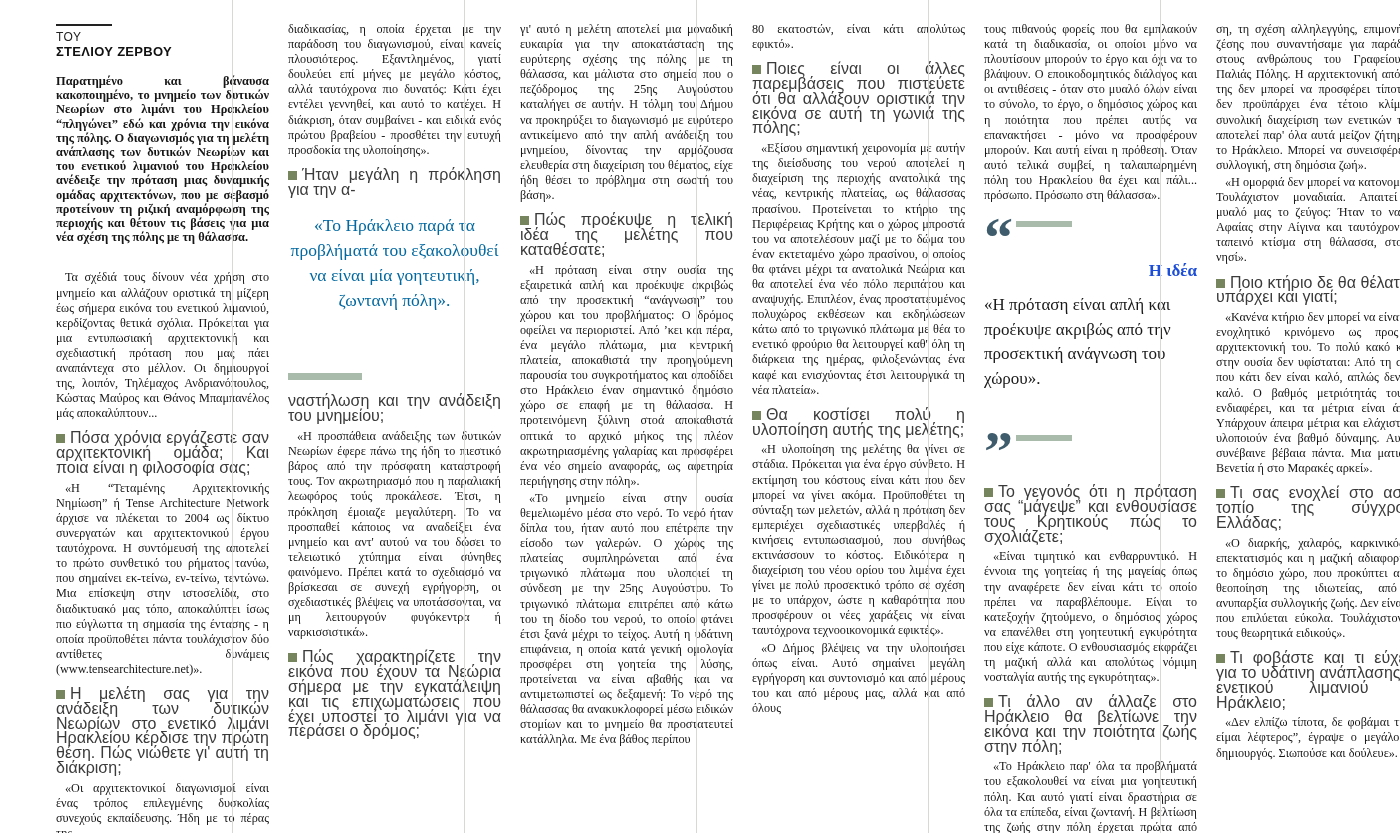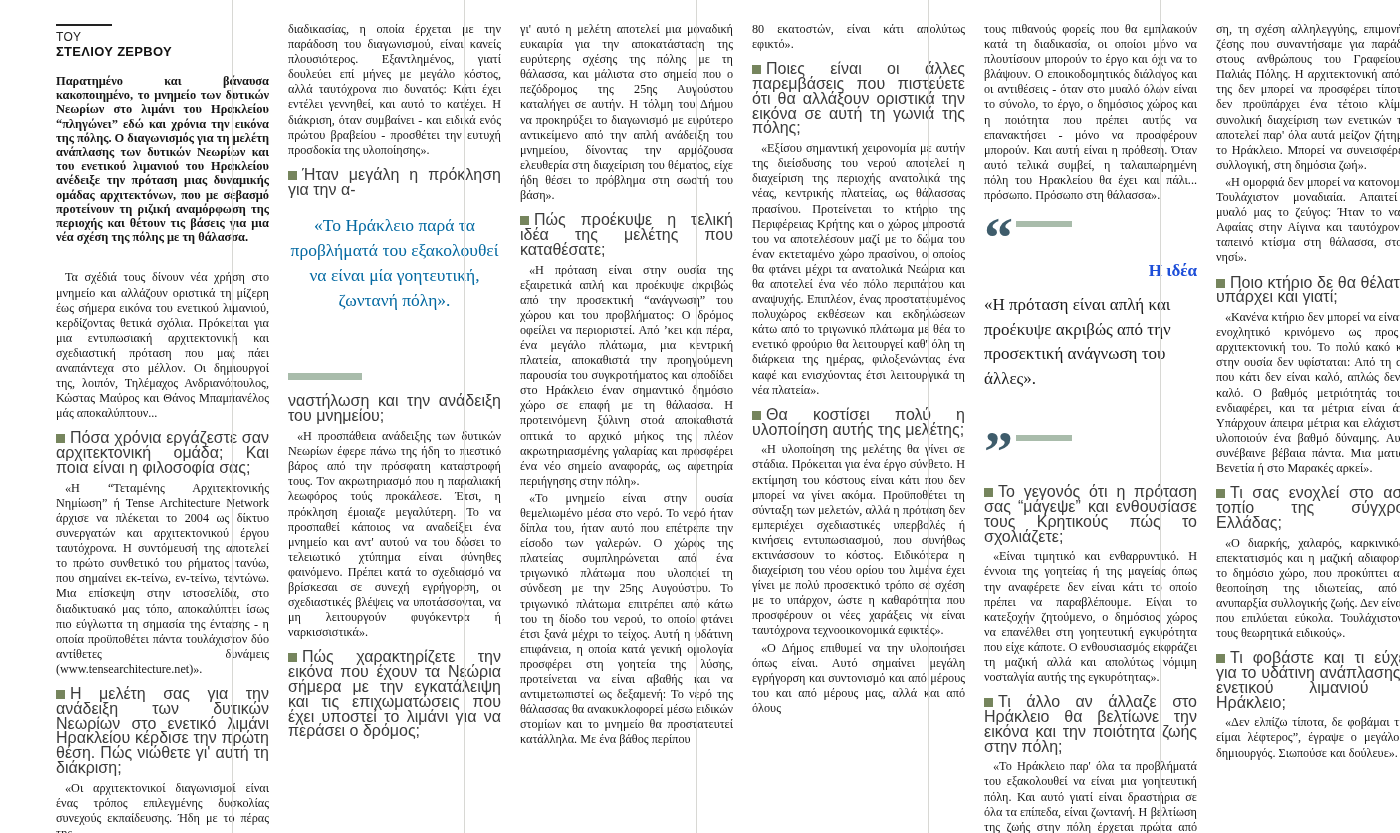--- a/index.html
+++ b/index.html
@@ -148,27 +148,27 @@
         <p class="question"><span class="q-square"></span><span class="q-text">Πώς προέκυψε η τελική ιδέα της μελέτης που καταθέσατε;</span></p>
         <p class="answer">«Η πρόταση είναι στην ουσία της εξαιρετικά απλή και προέκυψε ακριβώς από την προσεκτική “ανάγνωση” του χώρου και του προβλήματος: Ο δρόμος οφείλει να περιοριστεί. Από ’κει και πέρα, ένα μεγάλο πλάτωμα, μια κεντρική πλατεία, αποκαθιστά την προηγούμενη παρουσία του συγκροτήματος και αποδίδει στο Ηράκλειο έναν σημαντικό δημόσιο χώρο σε επαφή με τη θάλασσα. Η προτεινόμενη ξύλινη στοά αποκαθιστά οπτικά το αρχικό μήκος της πλέον ακρωτηριασμένης γαλαρίας και προσφέρει ένα νέο σημείο αναφοράς, ως αφετηρία περιήγησης στην πόλη».</p>
         <p class="answer">«Το μνημείο είναι στην ουσία θεμελιωμένο μέσα στο νερό. Το νερό ήταν δίπλα του, ήταν αυτό που επέτρεπε την είσοδο των γαλερών. Ο χώρος της πλατείας συμπληρώνεται από ένα τριγωνικό πλάτωμα που υλοποιεί τη σύνδεση με την 25ης Αυγούστου. Το τριγωνικό πλάτωμα επιτρέπει από κάτω του τη δίοδο του νερού, το οποίο φτάνει έτσι ξανά μέχρι το τείχος. Αυτή η υδάτινη επιφάνεια, η οποία κατά γενική ομολογία προσφέρει στη γοητεία της λύσης, προτείνεται να είναι αβαθής και να αντιμετωπιστεί ως δεξαμενή: Το νερό της θάλασσας θα ανακυκλοφορεί μέσω ειδικών στομίων και το μνημείο θα προστατευτεί κατάλληλα. Με ένα βάθος περίπου</p>
       </div>
       <div class="column" style="left: 704px;">
         <p class="answer cont">80 εκατοστών, είναι κάτι απολύτως εφικτό».</p>
         <p class="question"><span class="q-square"></span><span class="q-text">Ποιες είναι οι άλλες παρεμβάσεις που πιστεύετε ότι θα αλλάξουν οριστικά την εικόνα σε αυτή τη γωνιά της πόλης;</span></p>
         <p class="answer">«Εξίσου σημαντική χειρονομία με αυτήν της διείσδυσης του νερού αποτελεί η διαχείριση της περιοχής ανατολικά της νέας, κεντρικής πλατείας, ως θάλασσας πρασίνου. Προτείνεται το κτήριο της Περιφέρειας Κρήτης και ο χώρος μπροστά του να αποτελέσουν μαζί με το δώμα του έναν εκτεταμένο χώρο πρασίνου, ο οποίος θα φτάνει μέχρι τα ανατολικά Νεώρια και θα αποτελεί ένα νέο πόλο περιπάτου και αναψυχής. Επιπλέον, ένας προστατευμένος πολυχώρος εκθέσεων και εκδηλώσεων κάτω από το τριγωνικό πλάτωμα με θέα το ενετικό φρούριο θα λειτουργεί καθ' όλη τη διάρκεια της ημέρας, φιλοξενώντας ένα καφέ και ενισχύοντας έτσι λειτουργικά τη νέα πλατεία».</p>
         <p class="question"><span class="q-square"></span><span class="q-text">Θα κοστίσει πολύ η υλοποίηση αυτής της μελέτης;</span></p>
         <p class="answer">«Η υλοποίηση της μελέτης θα γίνει σε στάδια. Πρόκειται για ένα έργο σύνθετο. Η εκτίμηση του κόστους είναι κάτι που δεν μπορεί να γίνει ακόμα. Προϋποθέτει τη σύνταξη των μελετών, αλλά η πρόταση δεν εμπεριέχει σχεδιαστικές υπερβολές ή κινήσεις εντυπωσιασμού, που συνήθως εκτινάσσουν το κόστος. Ειδικότερα η διαχείριση του νέου ορίου του λιμένα έχει γίνει με πολύ προσεκτικό τρόπο σε σχέση με το υπάρχον, ώστε η καθαρότητα που προσφέρουν οι νέες χαράξεις να είναι ταυτόχρονα τεχνοοικονομικά εφικτές».</p>
-        <p class="answer">«Ο Δήμος επιθυμεί να την υλοποιήσει όπως είναι. Αυτό σημαίνει μεγάλη εγρήγορση και συντονισμό και από μέρους του και από μέρους μας, αλλά και από όλους</p>
+        <p class="answer">«Ο Δήμος βλέψεις να την υλοποιήσει όπως είναι. Αυτό σημαίνει μεγάλη εγρήγορση και συντονισμό και από μέρους του και από μέρους μας, αλλά και από όλους</p>
       </div>
       <div class="column" style="left: 936px;">
         <p class="answer cont">τους πιθανούς φορείς που θα εμπλακούν κατά τη διαδικασία, οι οποίοι μόνο να πλουτίσουν μπορούν το έργο και όχι να το βλάψουν. Ο εποικοδομητικός διάλογος και οι αντιθέσεις - όταν στο μυαλό όλων είναι το σύνολο, το έργο, ο δημόσιος χώρος και η ποιότητα που πρέπει αυτός να επανακτήσει - μόνο να προσφέρουν μπορούν. Και αυτή είναι η πρόθεση. Όταν αυτό τελικά συμβεί, η ταλαιπωρημένη πόλη του Ηρακλείου θα έχει και πάλι... πρόσωπο. Πρόσωπο στη θάλασσα».</p>
         <div class="quote-mark-row"><span class="quote-glyph">“</span><span class="sage-line"></span></div>
         <h3 class="idea-heading">Η ιδέα</h3>
-        <p class="idea-text">«Η πρόταση είναι απλή και προέκυψε ακριβώς από την προσεκτική ανάγνωση του άλλες».</p>
+        <p class="idea-text">«Η πρόταση είναι απλή και προέκυψε ακριβώς από την προσεκτική ανάγνωση του χώρου».</p>
         <div class="quote-mark-row close"><span class="quote-glyph">”</span><span class="sage-line"></span></div>
         <p class="question"><span class="q-square"></span><span class="q-text">Το γεγονός ότι η πρόταση σας “μάγεψε” και ενθουσίασε τους Κρητικούς πώς το σχολιάζετε;</span></p>
         <p class="answer">«Είναι τιμητικό και ενθαρρυντικό. Η έννοια της γοητείας ή της μαγείας όπως την αναφέρετε δεν είναι κάτι το οποίο πρέπει να παραβλέπουμε. Είναι το κατεξοχήν ζητούμενο, ο δημόσιος χώρος να επανέλθει στη γοητευτική εγκυρότητα που είχε κάποτε. Ο ενθουσιασμός εκφράζει τη μαζική αλλά και απολύτως νόμιμη νοσταλγία αυτής της εγκυρότητας».</p>
         <p class="question"><span class="q-square"></span><span class="q-text">Τι άλλο αν άλλαζε στο Ηράκλειο θα βελτίωνε την εικόνα και την ποιότητα ζωής στην πόλη;</span></p>
         <p class="answer">«Το Ηράκλειο παρ' όλα τα προβλήματά του εξακολουθεί να είναι μια γοητευτική πόλη. Και αυτό γιατί είναι δραστήρια σε όλα τα επίπεδα, είναι ζωντανή. Η βελτίωση της ζωής στην πόλη έρχεται πρώτα από τους ανθρώπους και τη μεταξύ τους σχέ-</p>
       </div>
       <div class="column" style="left: 1168px;">
         <p class="answer cont">ση, τη σχέση αλληλεγγύης, επιμονής και ζέσης που συναντήσαμε για παράδειγμα στους ανθρώπους του Γραφείου της Παλιάς Πόλης. Η αρχιτεκτονική από μόνη της δεν μπορεί να προσφέρει τίποτα, αν δεν προϋπάρχει ένα τέτοιο κλίμα. Η συνολική διαχείριση των ενετικών τειχών αποτελεί παρ' όλα αυτά μείζον ζήτημα για το Ηράκλειο. Μπορεί να συνεισφέρει στη συλλογική, στη δημόσια ζωή».</p>
         <p class="answer">«Η ομορφιά δεν μπορεί να κατονομαστεί. Τουλάχιστον μοναδιαία. Απαιτεί στο μυαλό μας το ζεύγος: Ήταν το ναό της Αφαίας στην Αίγινα και ταυτόχρονα ένα ταπεινό κτίσμα στη θάλασσα, στο ίδιο νησί».</p>
         <p class="question"><span class="q-square"></span><span class="q-text">Ποιο κτήριο δε θα θέλατε να υπάρχει και γιατί;</span></p>

